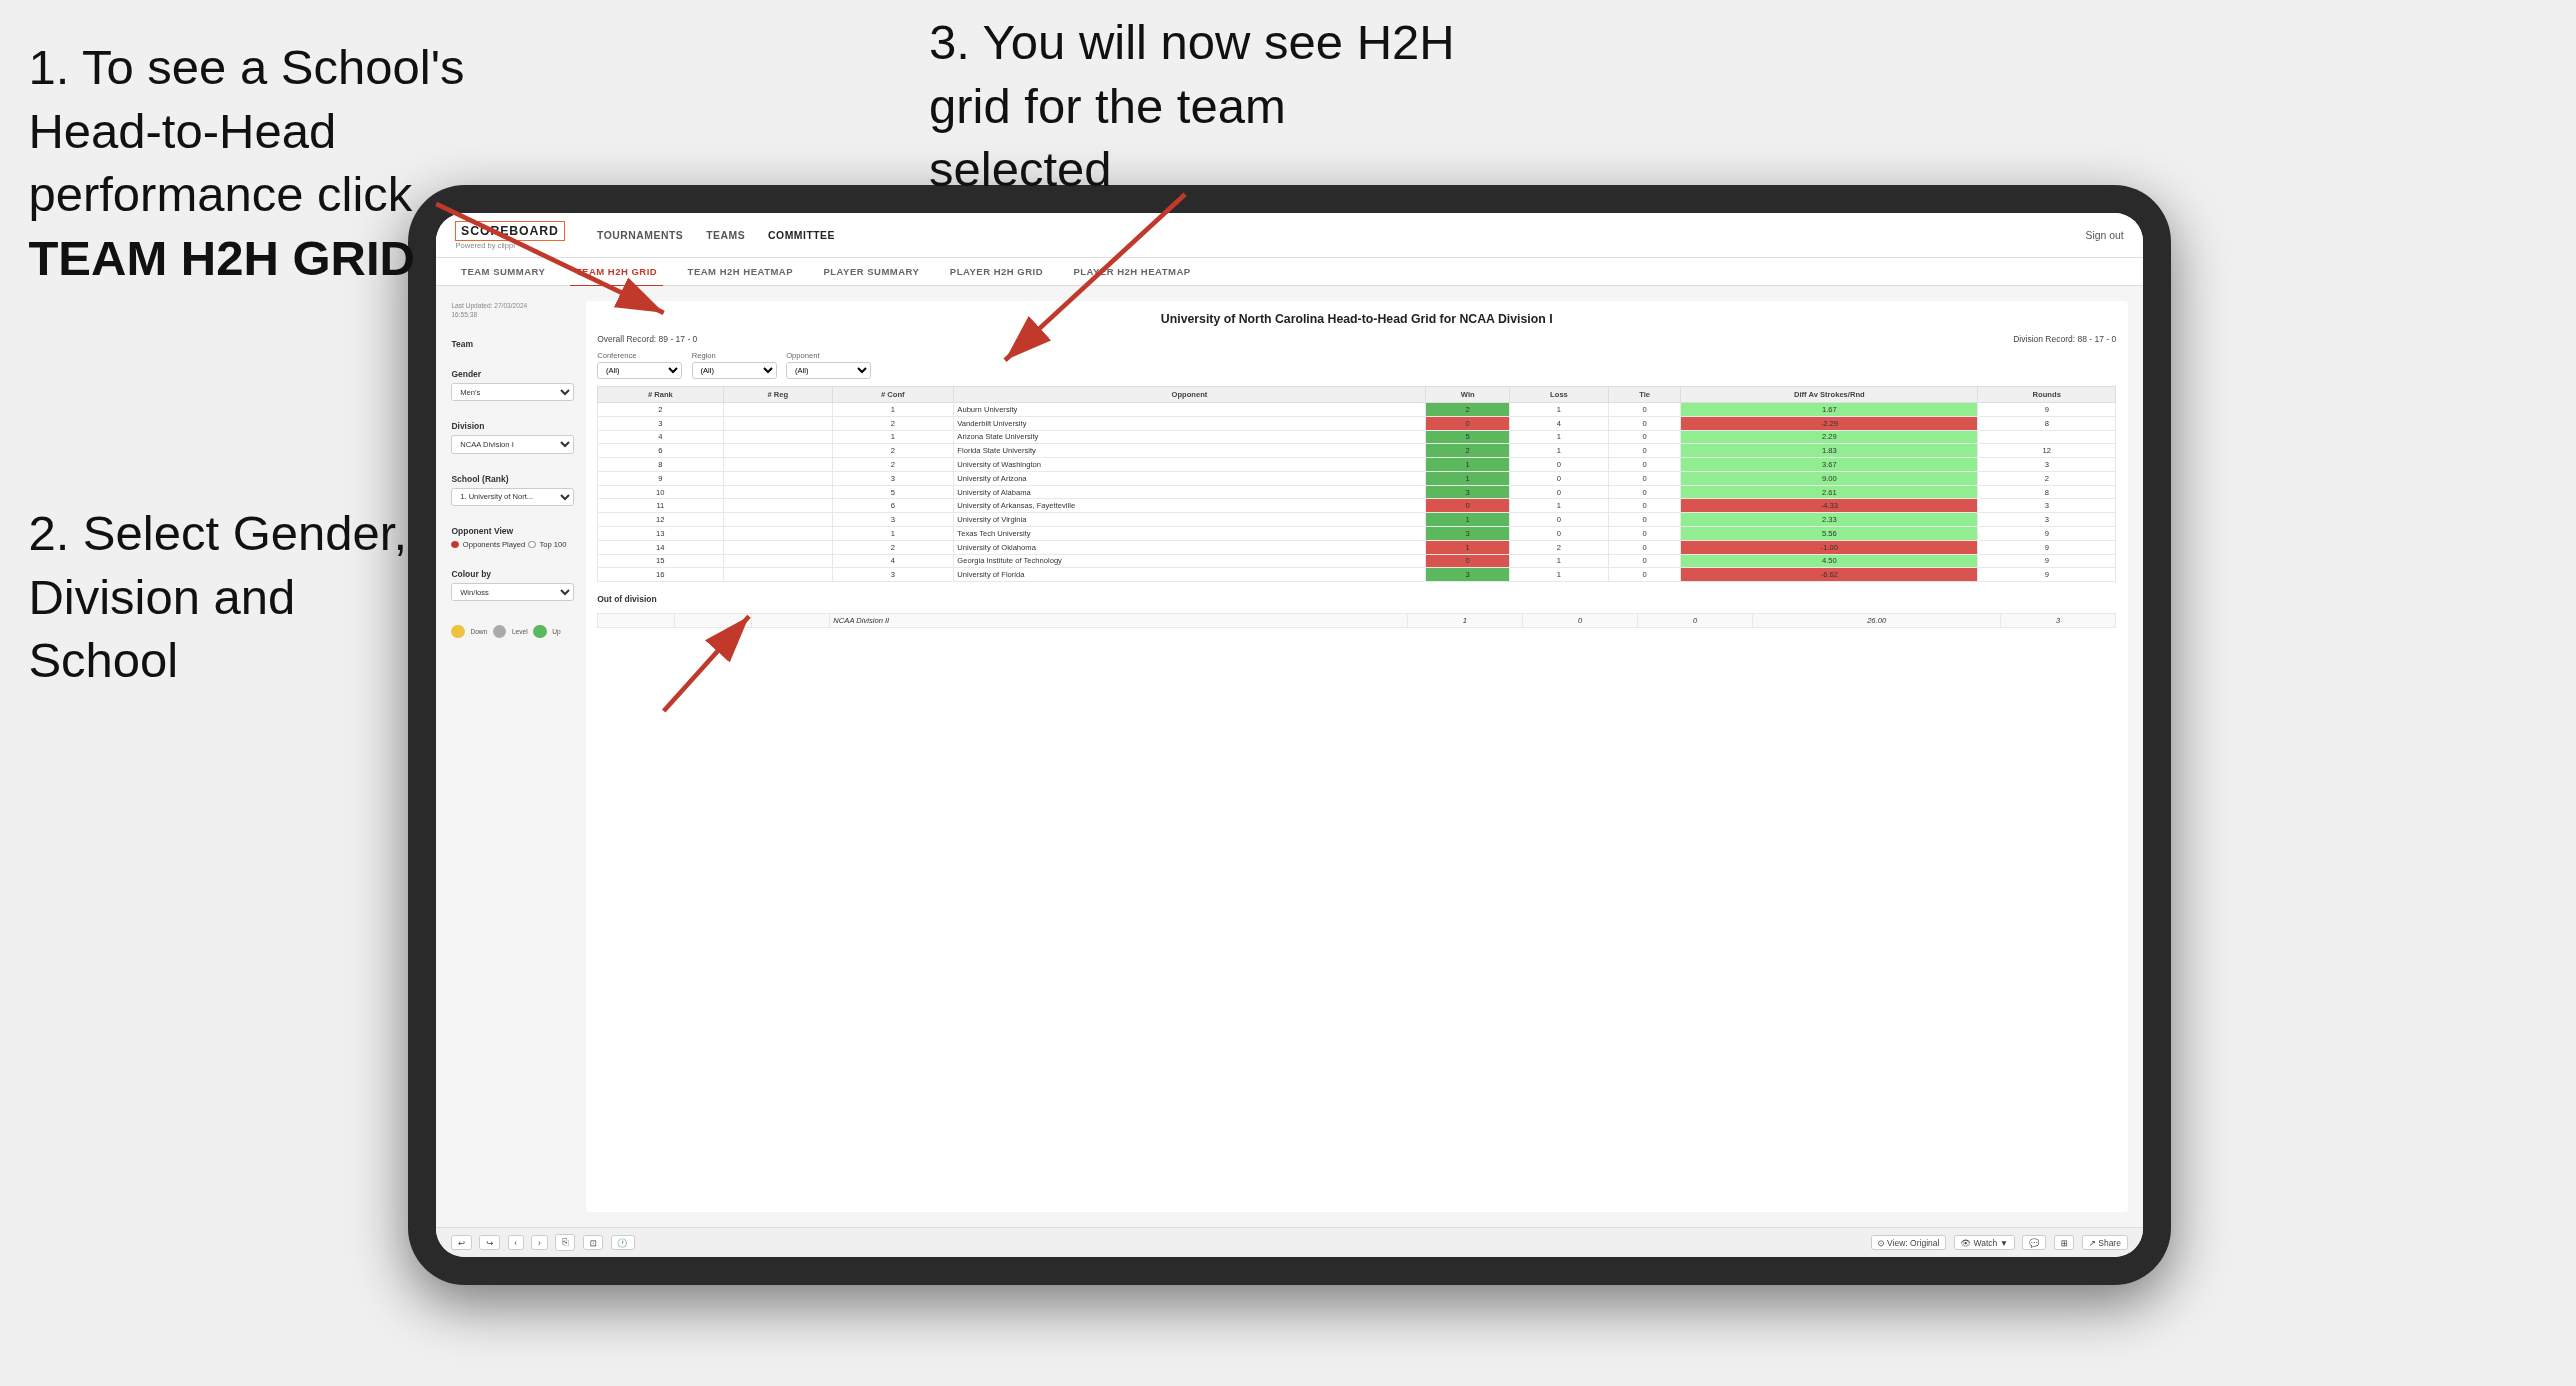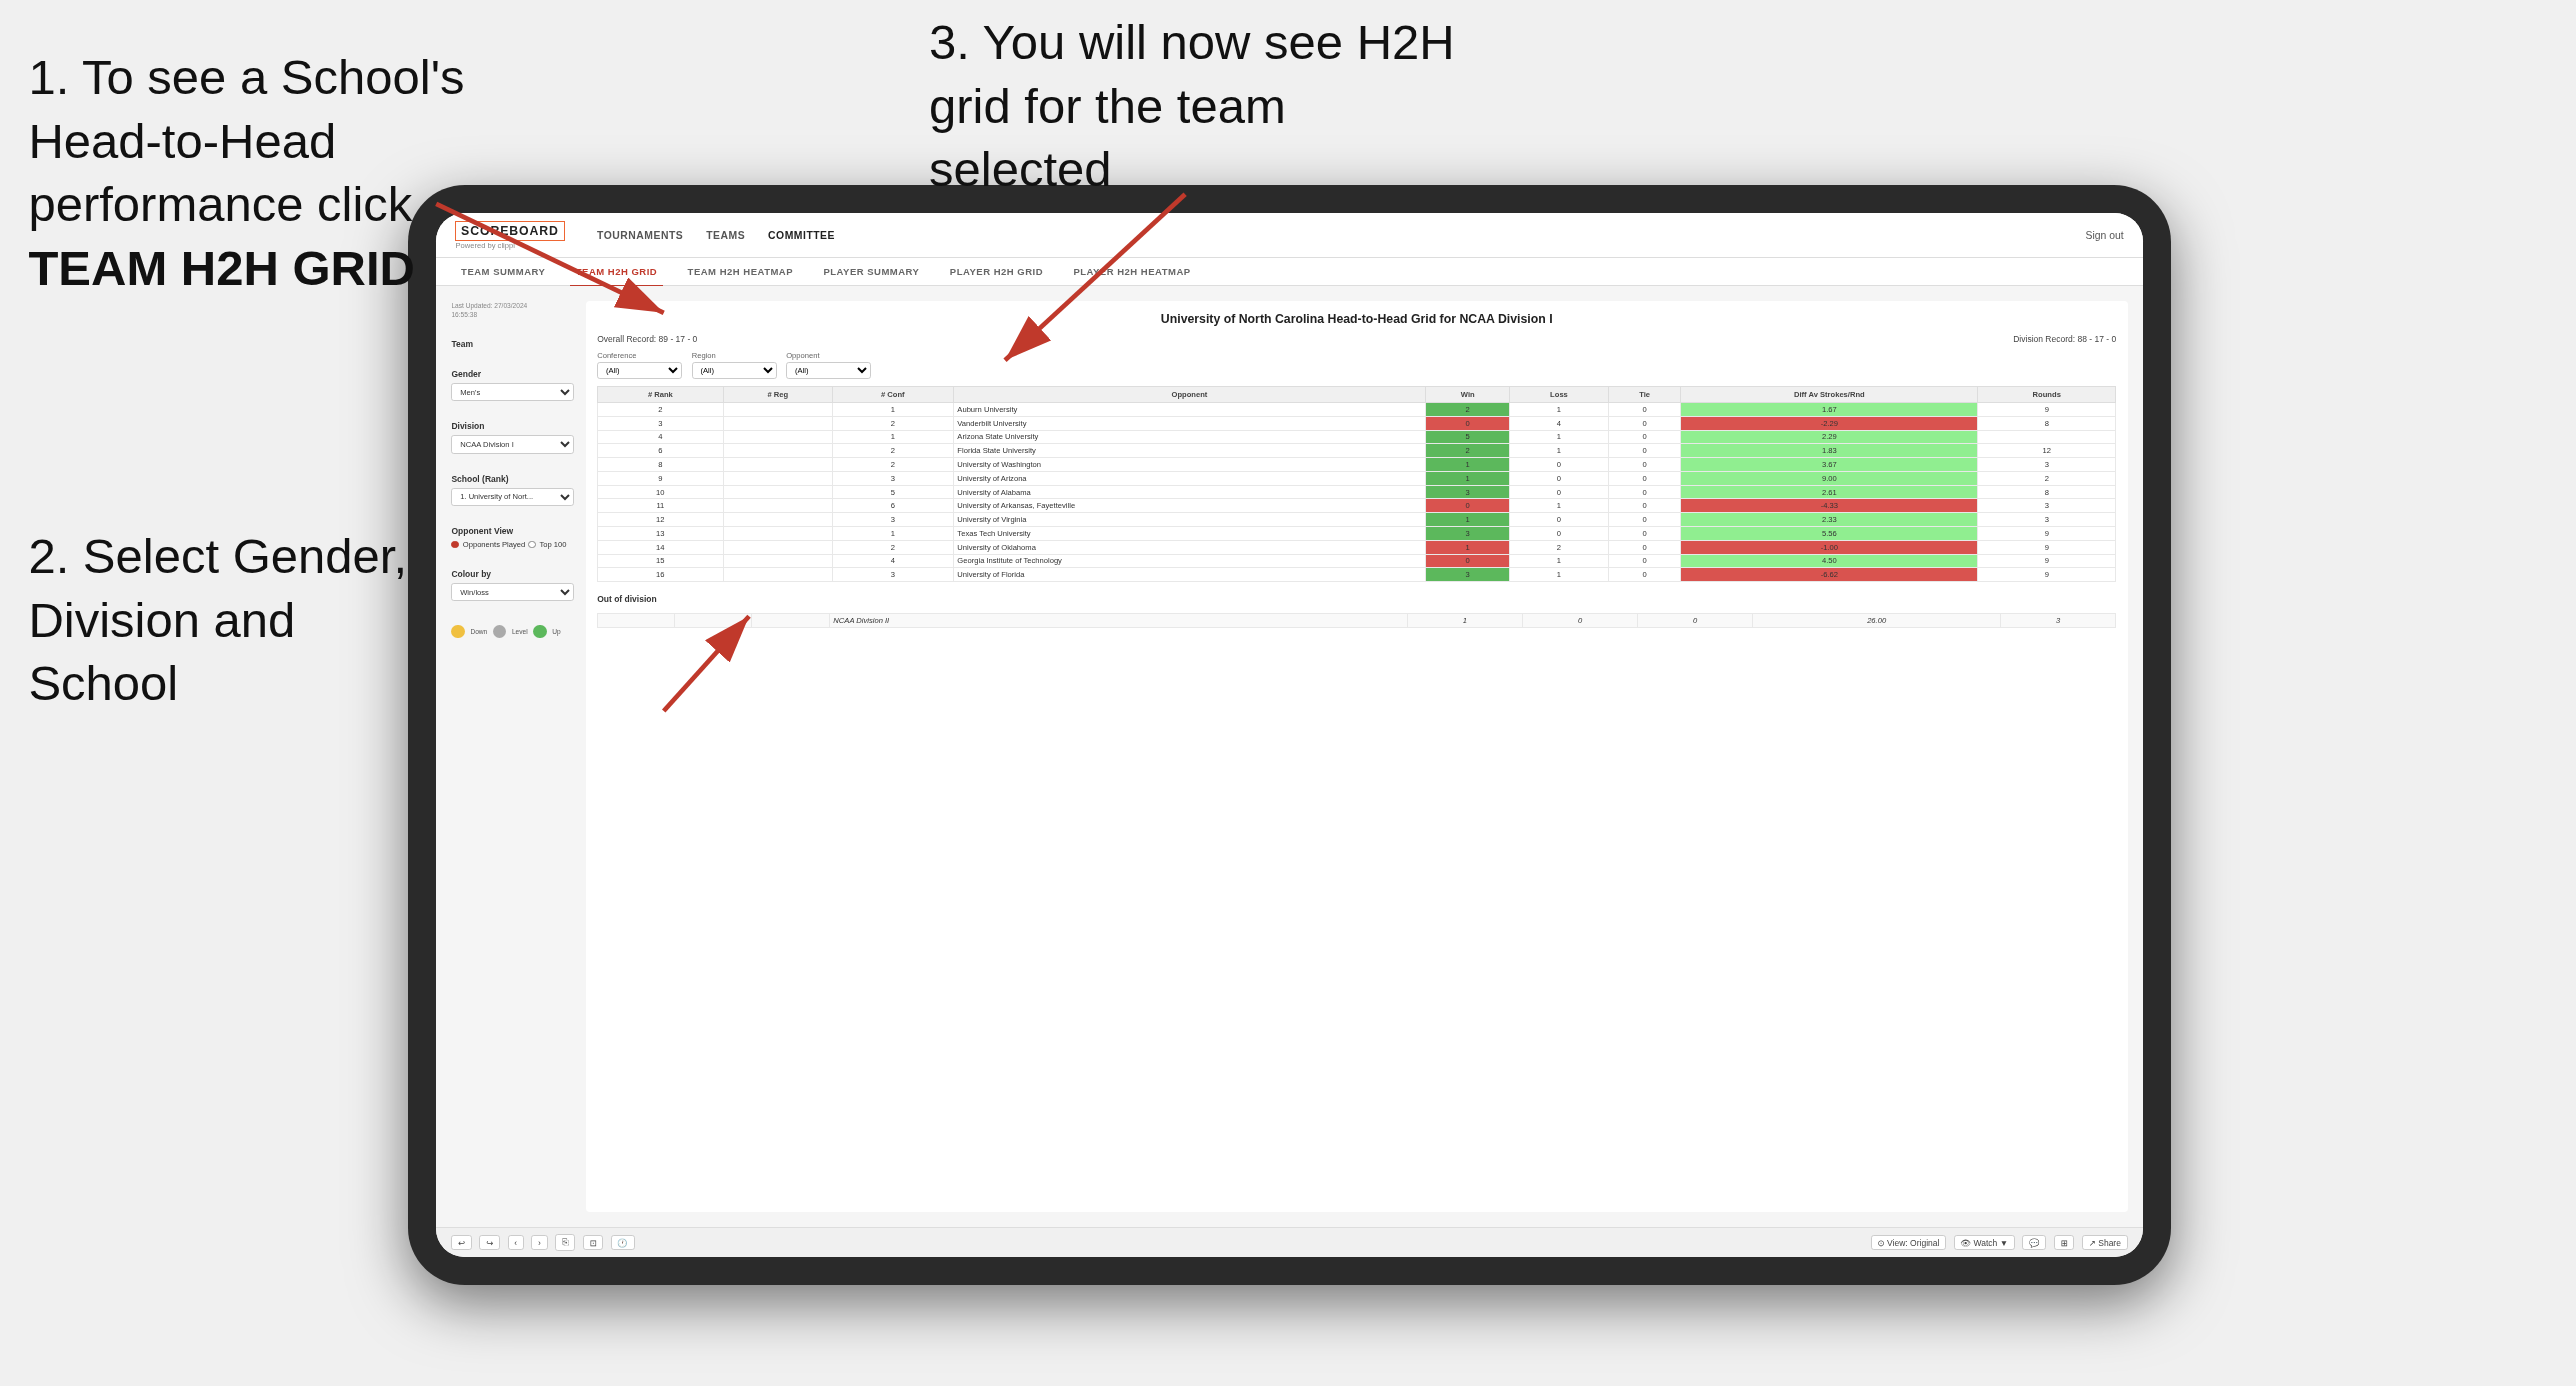--- a/index.html
+++ b/index.html
@@ -8,21 +8,21 @@
       font-family: Arial, sans-serif;
       width: 2576px;
       height: 1386px;
       position: relative;
       overflow: hidden;
     }
 
     
     .instruction-top-left {
       position: absolute;
-      top: 46px;
+      top: 36px;
       left: 28.4px;
       font-size: 49px;
       line-height: 1.3;
       color: #111;
       max-width: 531px;
     }
     .instruction-top-left strong {
       font-weight: 900;
     }
 
@@ -31,21 +31,21 @@
       top: 11px;
       left: 929px;
       font-size: 49px;
       line-height: 1.3;
       color: #111;
       max-width: 531px;
     }
 
     .instruction-bottom-left {
       position: absolute;
-      top: 525px;
+      top: 502px;
       left: 28.4px;
       font-size: 49px;
       line-height: 1.3;
       color: #111;
       max-width: 398px;
     }
 
     
     .arrows-svg {
       position: absolute;

